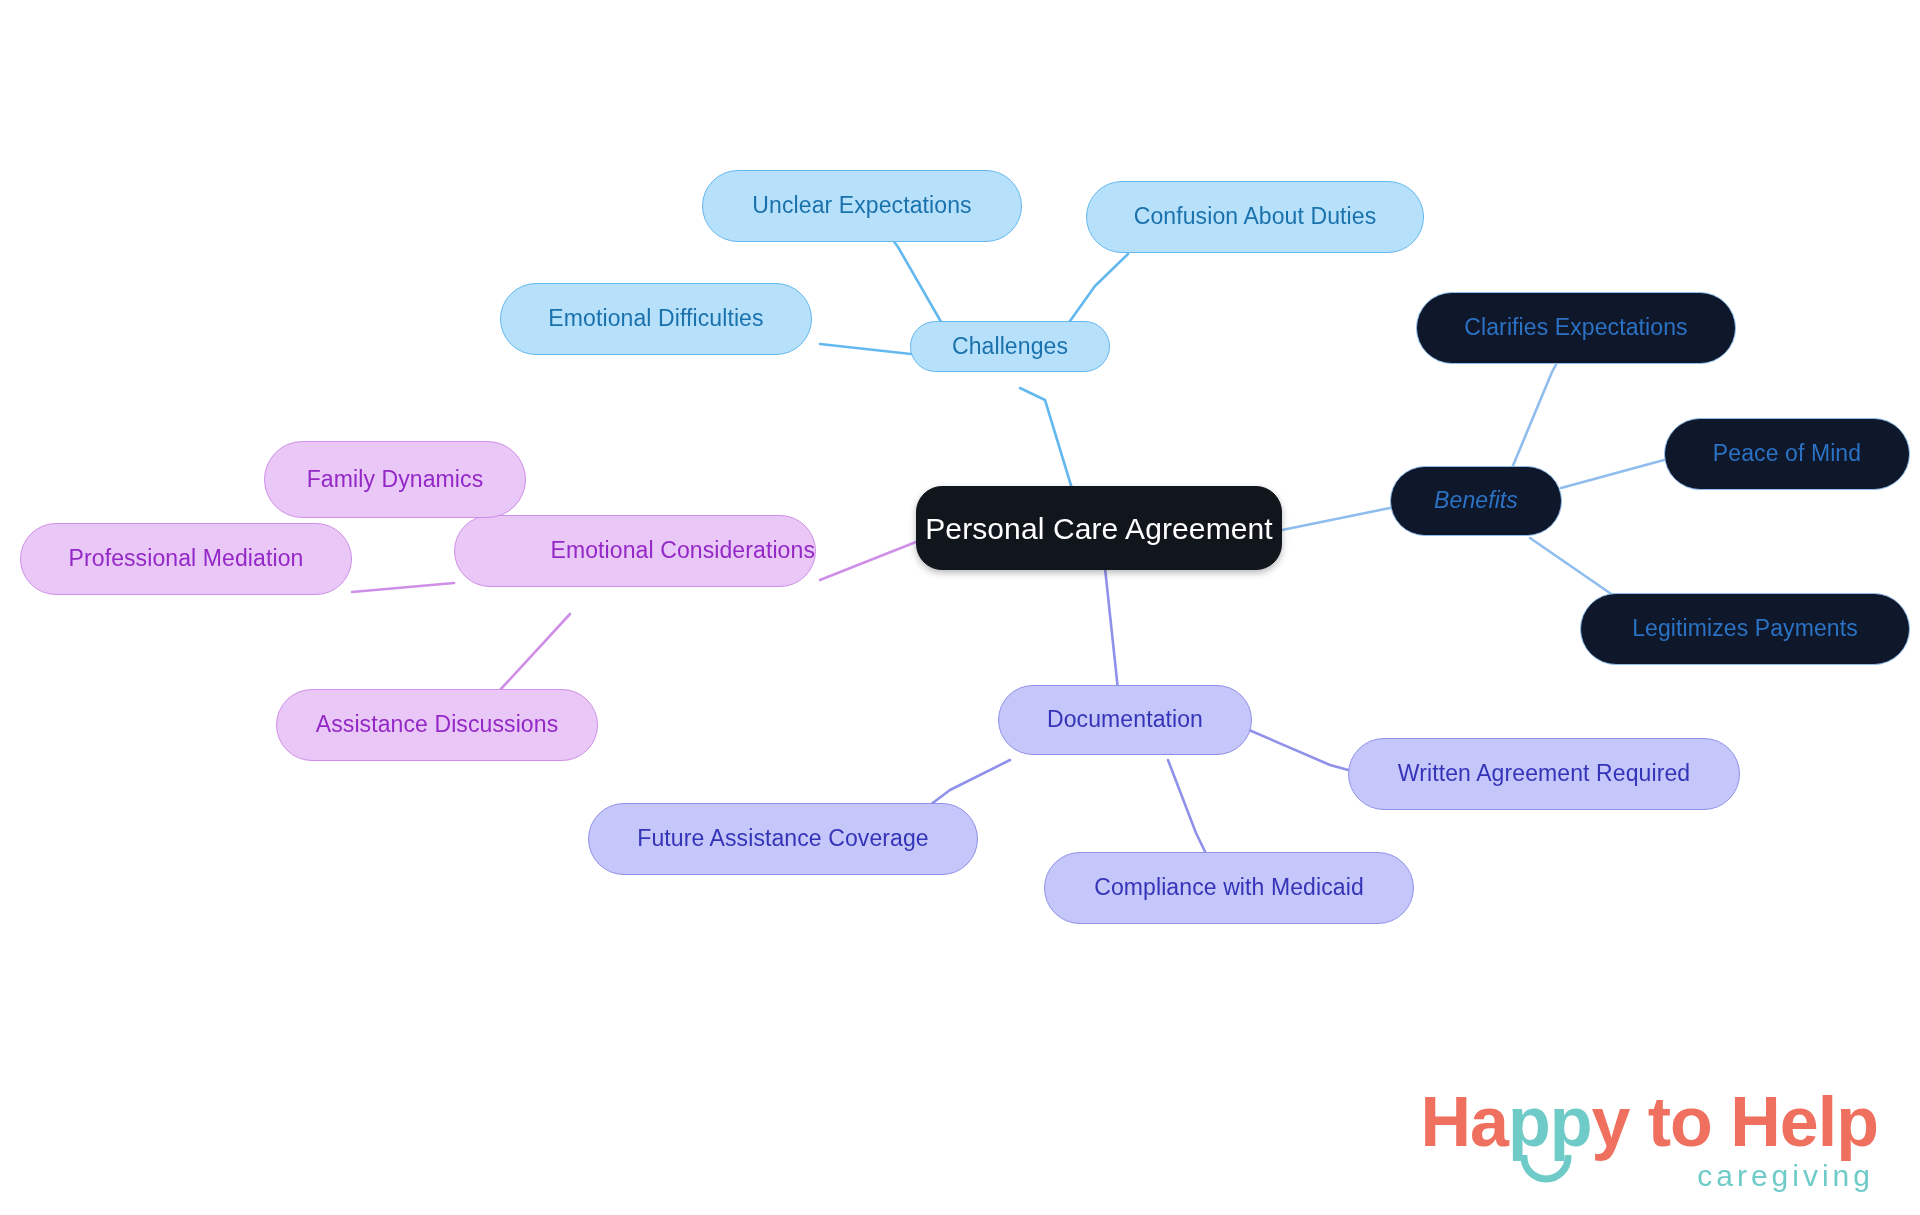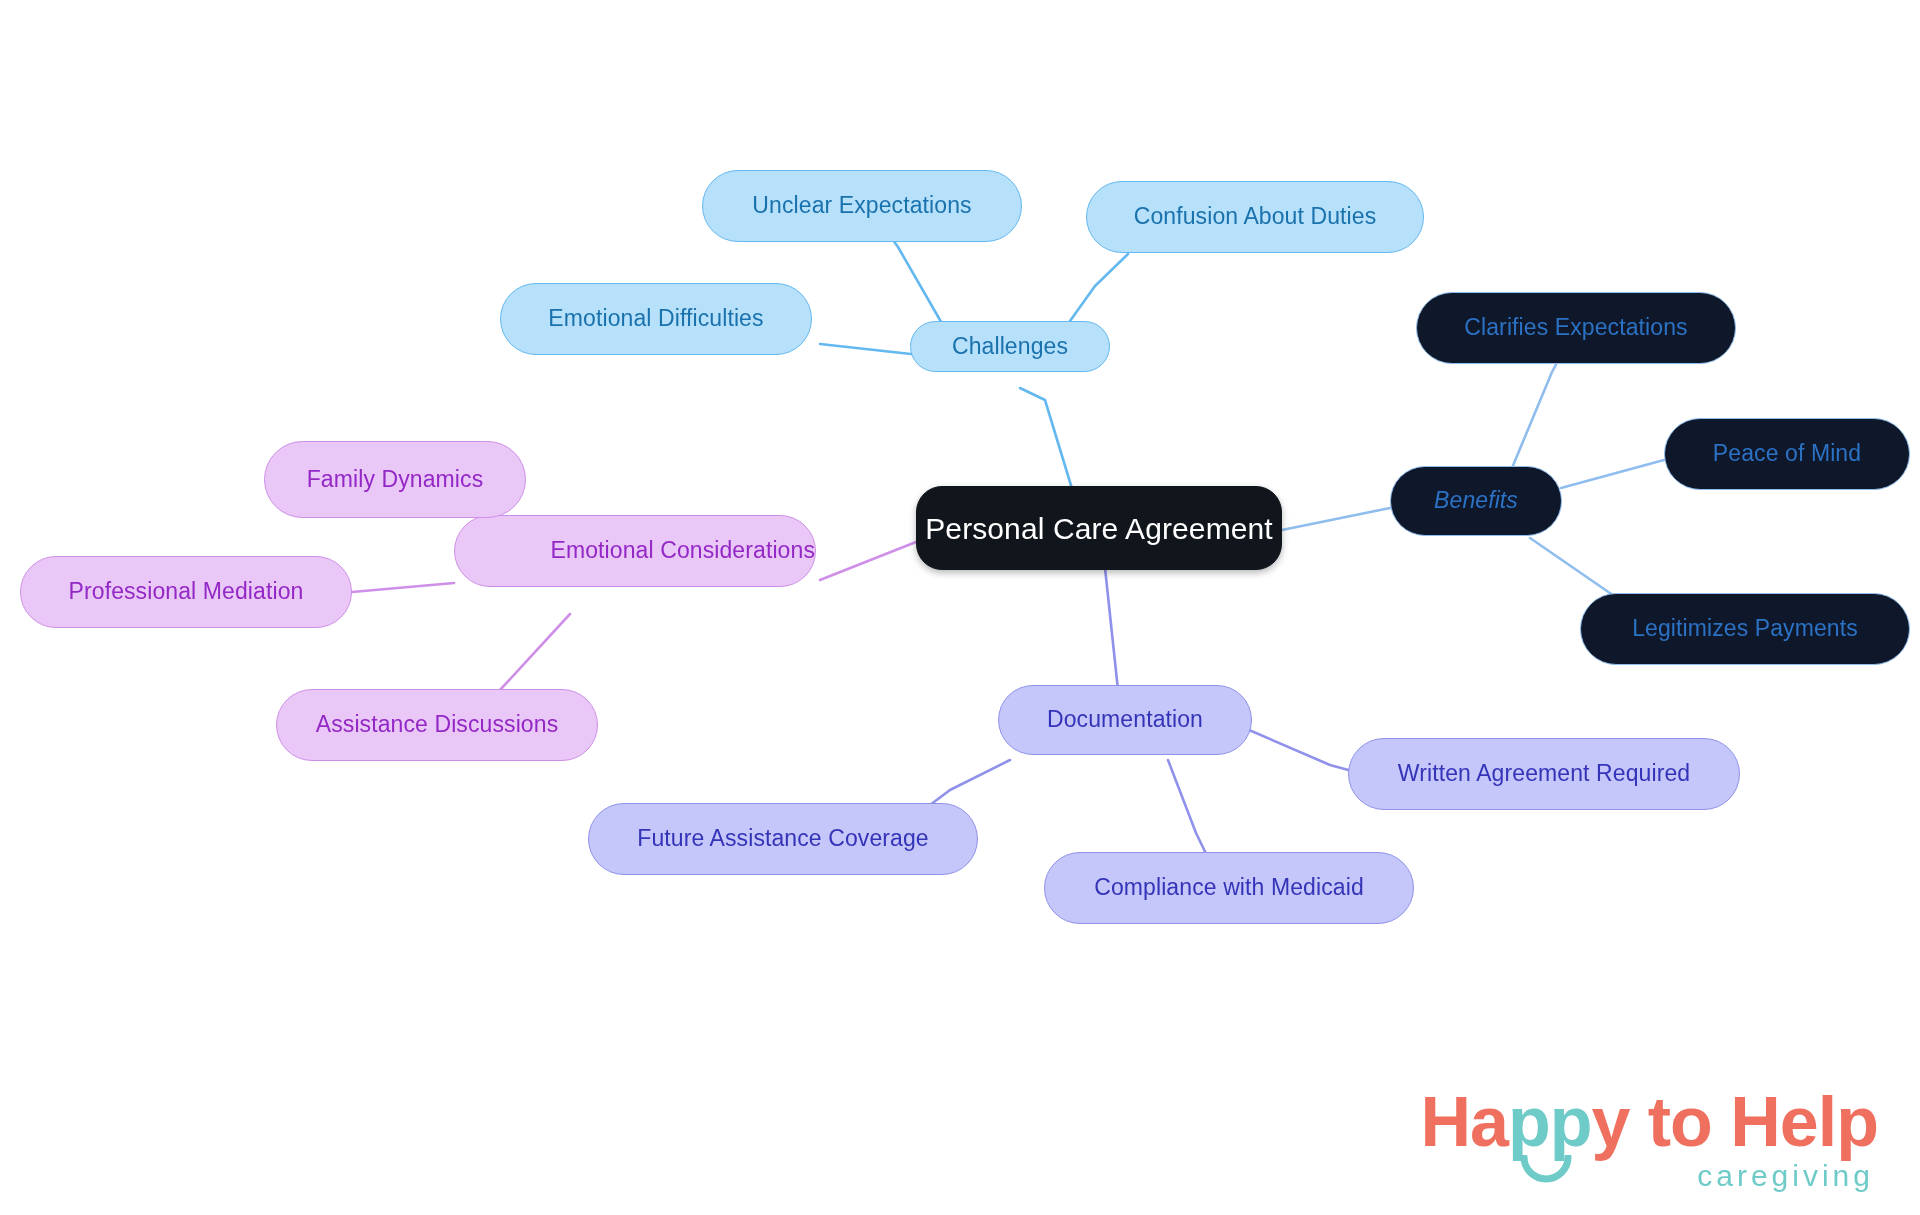--- a/index.html
+++ b/index.html
@@ -202,21 +202,21 @@
   <div class="node leaf leaf-documentation" style="left:588px; top:803px; width:390px; height:72px;">
     <span class="node-label">Future Assistance Coverage</span>
   </div>
 
   <div class="node branch branch-emotional" style="left:454px; top:515px; width:362px; height:72px;justify-content:flex-end;">
     <span class="node-label">Emotional Considerations</span>
   </div>
   <div class="node leaf leaf-emotional" style="left:264px; top:409px; width:262px; height:77px;margin-top:32px;">
     <span class="node-label">Family Dynamics</span>
   </div>
-  <div class="node leaf leaf-emotional" style="left:20px; top:556px; width:332px; height:72px;">
+  <div class="node leaf leaf-emotional" style="left:20px; top:523px; width:332px; height:72px;">
     <span class="node-label">Professional Mediation</span>
   </div>
   <div class="node leaf leaf-emotional" style="left:276px; top:689px; width:322px; height:72px;">
     <span class="node-label">Assistance Discussions</span>
   </div>
 
   <div id="logo">
     <div class="logo-main">
       <span>Ha</span><span class="teal">pp</span><span>y</span><span> to Help</span>
       <svg class="logo-smile" viewBox="0 0 52 28" xmlns="http://www.w3.org/2000/svg">

